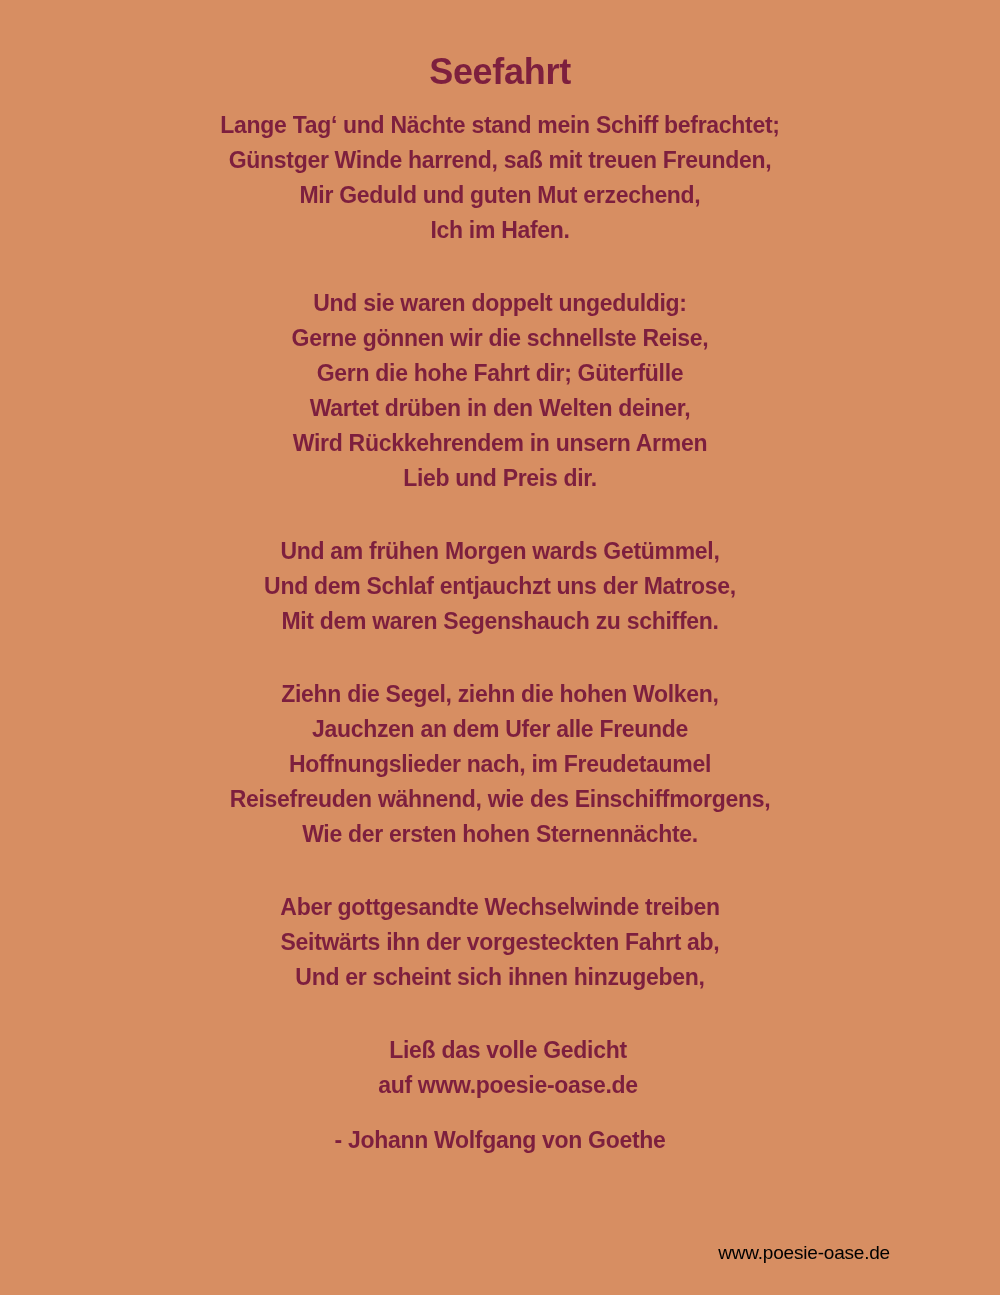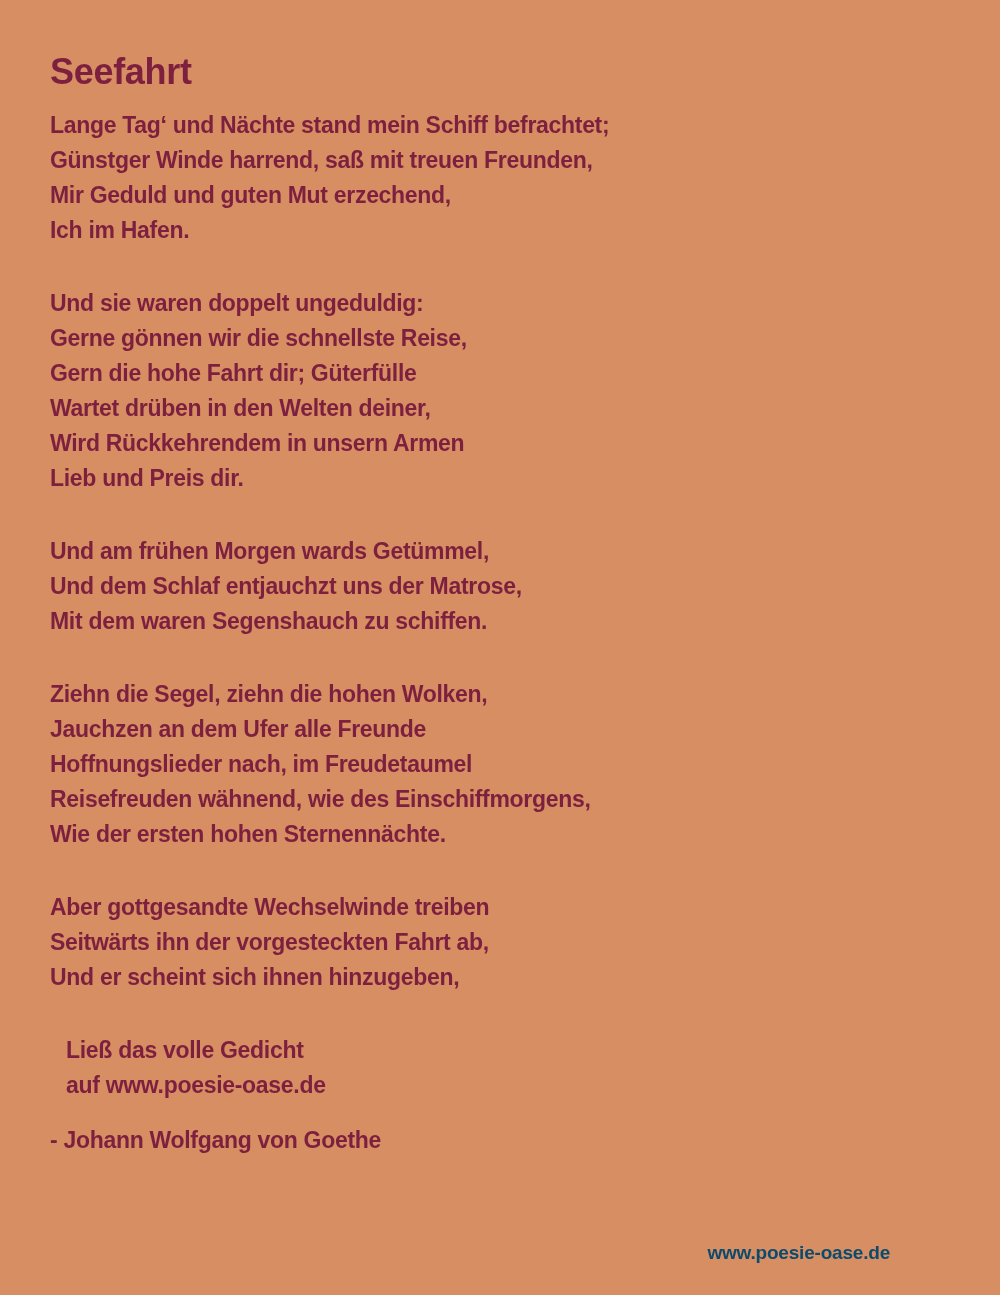--- a/index.html
+++ b/index.html
@@ -18,46 +18,48 @@
   }
   .content {
     padding: 50px 50px 0 50px;
   }
   .title {
     font-size: 36px;
     line-height: 44px;
     font-weight: 700;
     margin: 0 0 14px 0;
     letter-spacing: -0.3px;
+    text-align: center;
   }
   .stanza {
     margin: 0 0 38px 0;
   }
   .line {
     display: block;
     font-size: 23px;
     line-height: 35px;
     font-weight: 700;
     letter-spacing: -0.3px;
     white-space: pre;
+    text-align: center;
   }
   .teaser {
     margin: 0 0 0 16px;
   }
   .author {
     margin-top: 20px;
   }
   .watermark {
     position: absolute;
     right: 110px;
     bottom: 31px;
     font-size: 19px;
-    font-weight: 700;
+    font-weight: 400;
     letter-spacing: -0.2px;
-    color: #0c4a6e;
+    color: #000000;
   }
 </style>
 </head>
 <body>
 
 <div class="poster">
   <div class="content">
 
     <h1 class="title">Seefahrt</h1>
 

